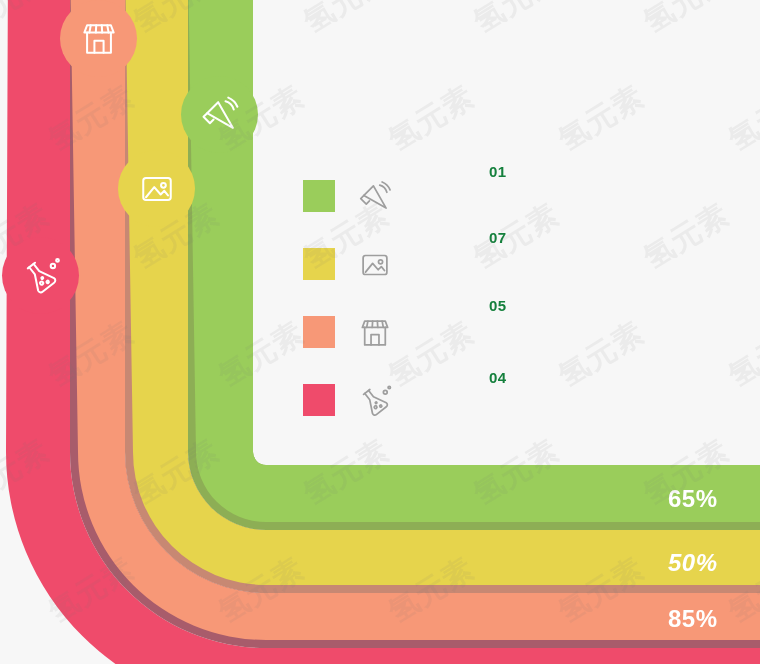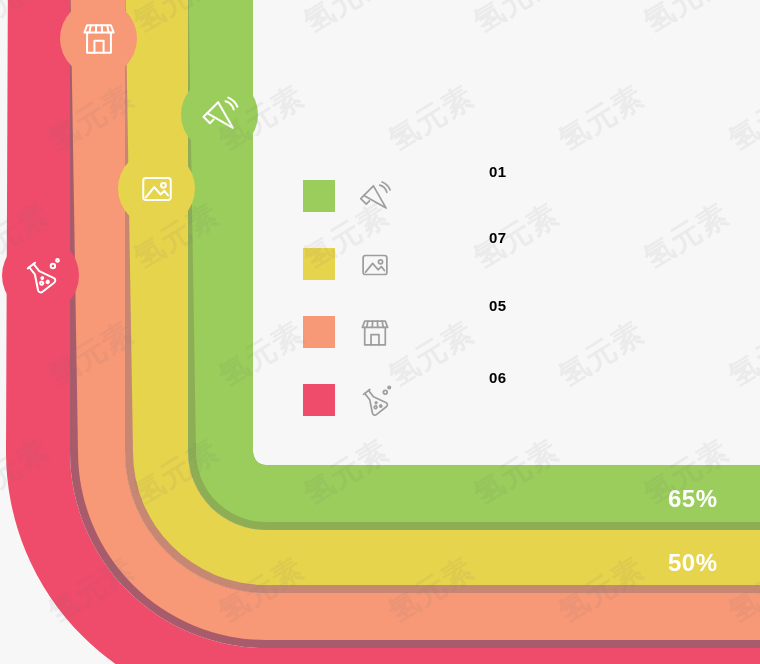--- a/index.html
+++ b/index.html
@@ -38,21 +38,21 @@
   .badge svg{display:block;}
 
   
   #legend{position:absolute;z-index:30;left:0;top:0;width:760px;height:664px;pointer-events:none;}
   .lg-row{position:absolute;left:303px;pointer-events:auto;}
   .lg-swatch{position:absolute;width:32px;height:32px;}
   .lg-icon{position:absolute;left:53px;top:-2px;width:38px;height:38px;}
   .lg-num{
     position:absolute;
     font-size:15px;font-weight:700;
-    color:#000000;
+    color:#15803d;
     letter-spacing:0.5px;
     font-family:"Liberation Sans", sans-serif;
   }
 
   
   .pct{
     position:absolute;
     z-index:30;
     color:#ffffff;
     font-size:24px;
@@ -237,25 +237,26 @@
           <circle cx="25" cy="27" r="1"></circle>
         </g>
         <circle cx="37" cy="13" r="2.4"></circle>
         <circle cx="42" cy="7" r="1.5"></circle>
       </svg>
     </div>
 
     <div class="lg-num" style="left:489px;top:163px;">01</div>
     <div class="lg-num" style="left:489px;top:229px;">07</div>
     <div class="lg-num" style="left:489px;top:297px;">05</div>
-    <div class="lg-num" style="left:489px;top:369px;">06</div>
+    <div class="lg-num" style="left:489px;top:369px;">04</div>
   </div>
 
   <div class="pct" style="left:668px;top:464px;">65%</div>
-  <div class="pct" style="left:668px;top:528px;">50%</div>
+  <div class="pct" style="left:668px;top:528px;font-style:italic;">50%</div>
+  <div class="pct" style="left:668px;top:584px;">85%</div>
 
   <div class="wm-layer" id="wmLayer">
       <div class="wm" style="left: -40px; top: -20px; color: rgba(120, 120, 120, 0.086);">氢元素</div>
       <div class="wm" style="left: 130px; top: -20px; color: rgba(120, 120, 120, 0.086);">氢元素</div>
       <div class="wm" style="left: 300px; top: -20px; color: rgba(120, 120, 120, 0.086);">氢元素</div>
       <div class="wm" style="left: 470px; top: -20px; color: rgba(120, 120, 120, 0.086);">氢元素</div>
       <div class="wm" style="left: 640px; top: -20px; color: rgba(120, 120, 120, 0.086);">氢元素</div>
       <div class="wm" style="left: 45px; top: 98px; color: rgba(120, 120, 120, 0.086);">氢元素</div>
       <div class="wm" style="left: 215px; top: 98px; color: rgba(120, 120, 120, 0.086);">氢元素</div>
       <div class="wm" style="left: 385px; top: 98px; color: rgba(120, 120, 120, 0.086);">氢元素</div>

